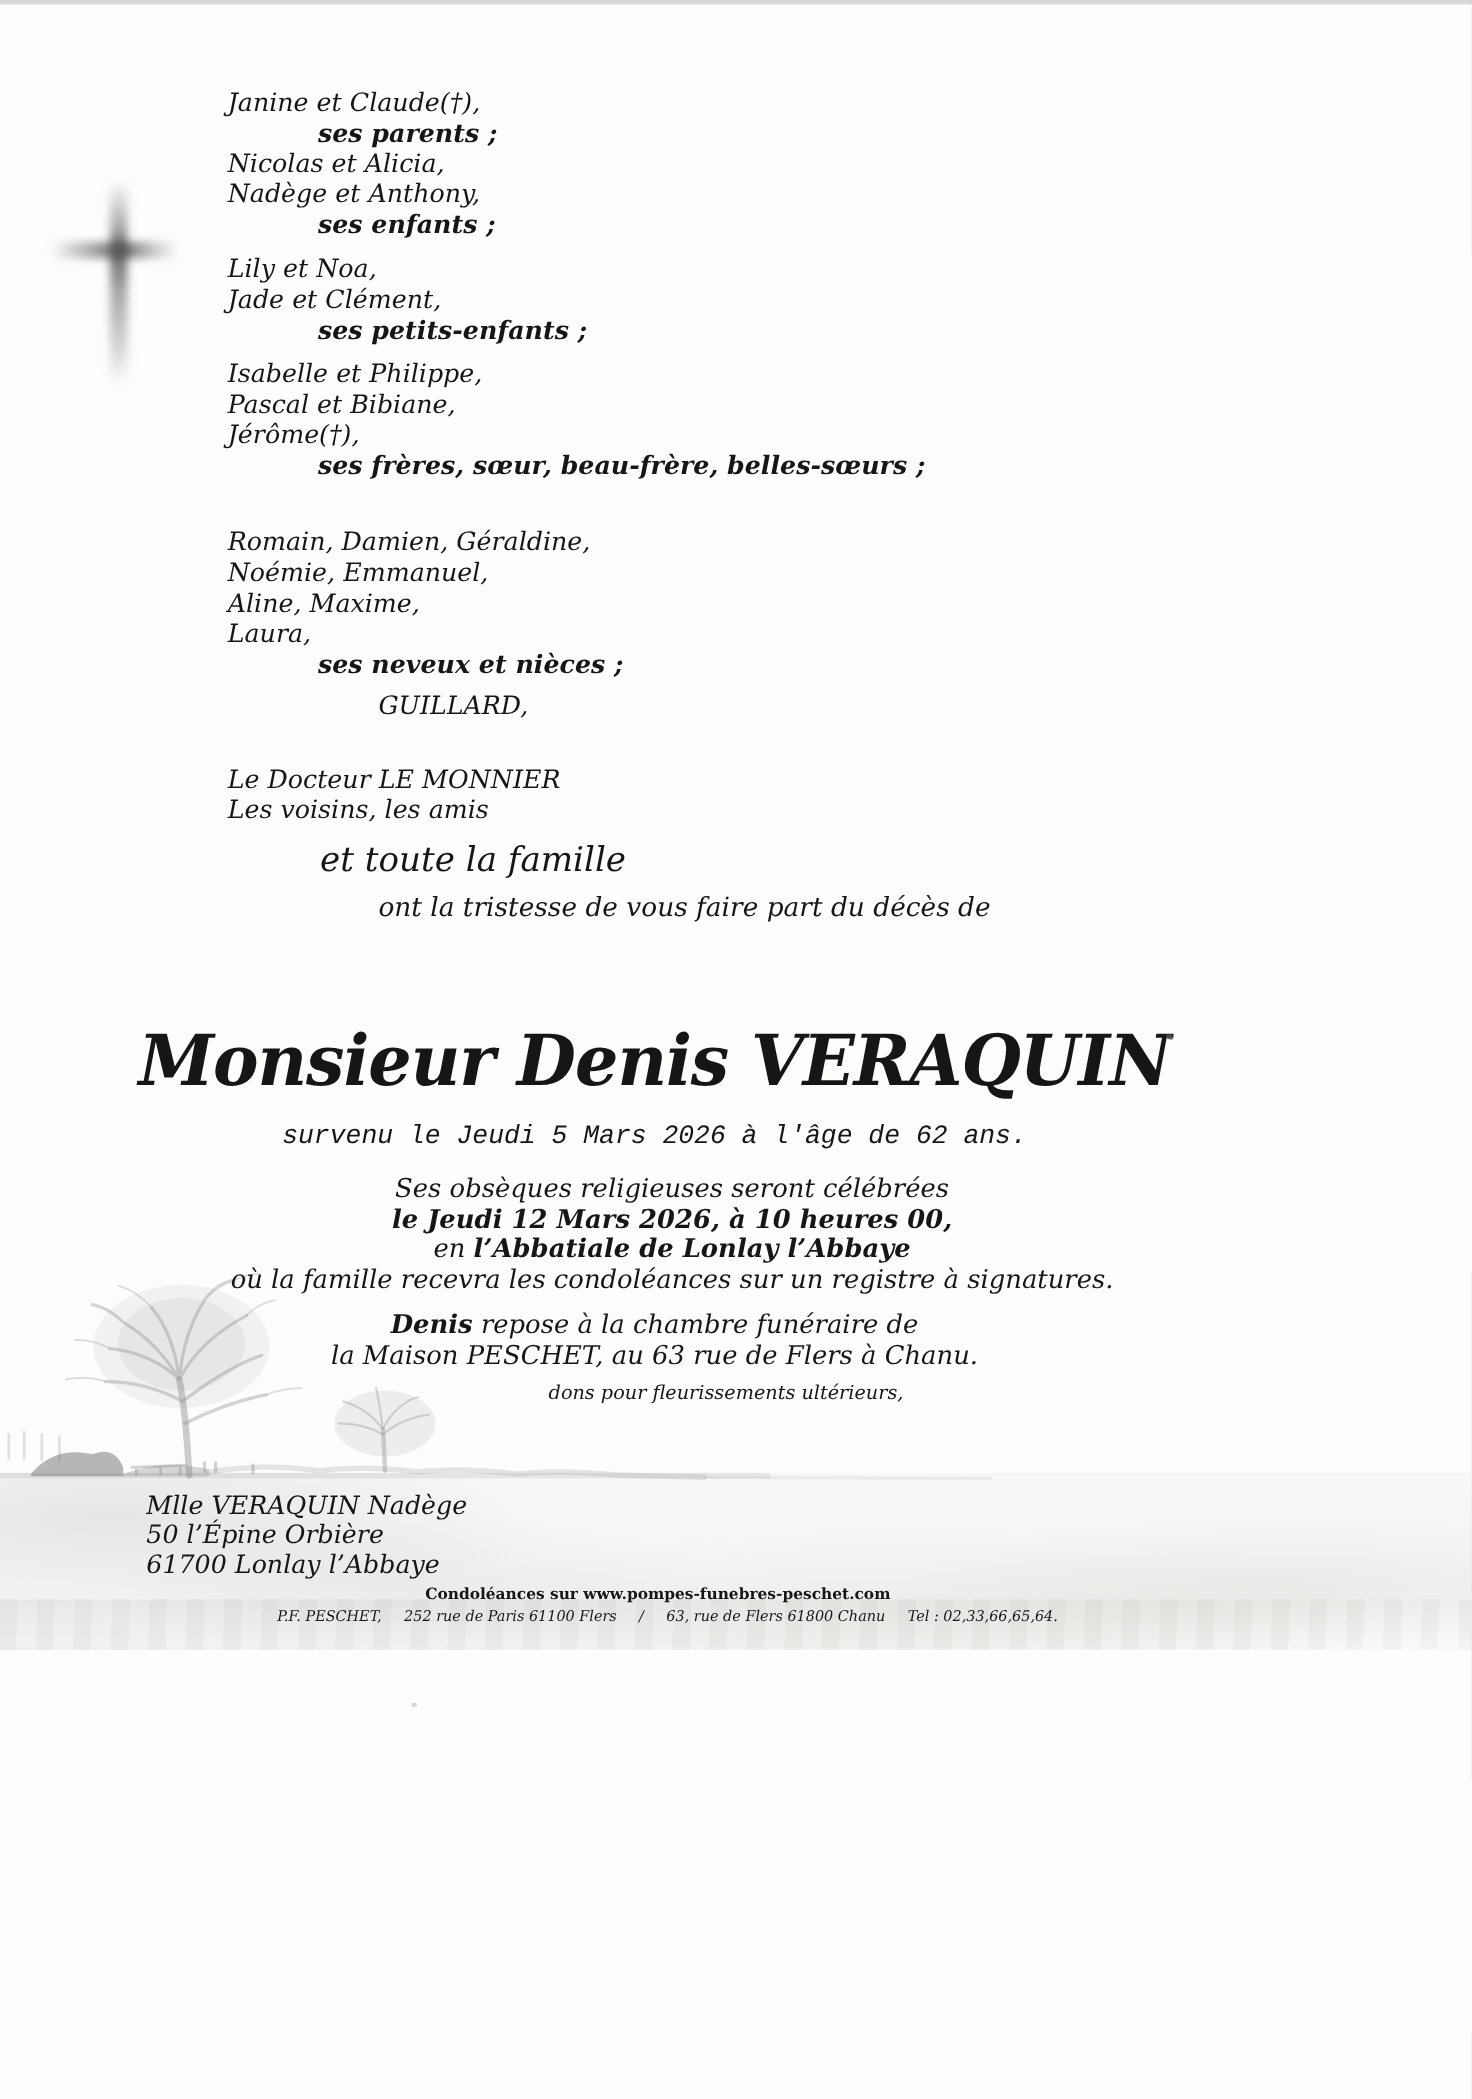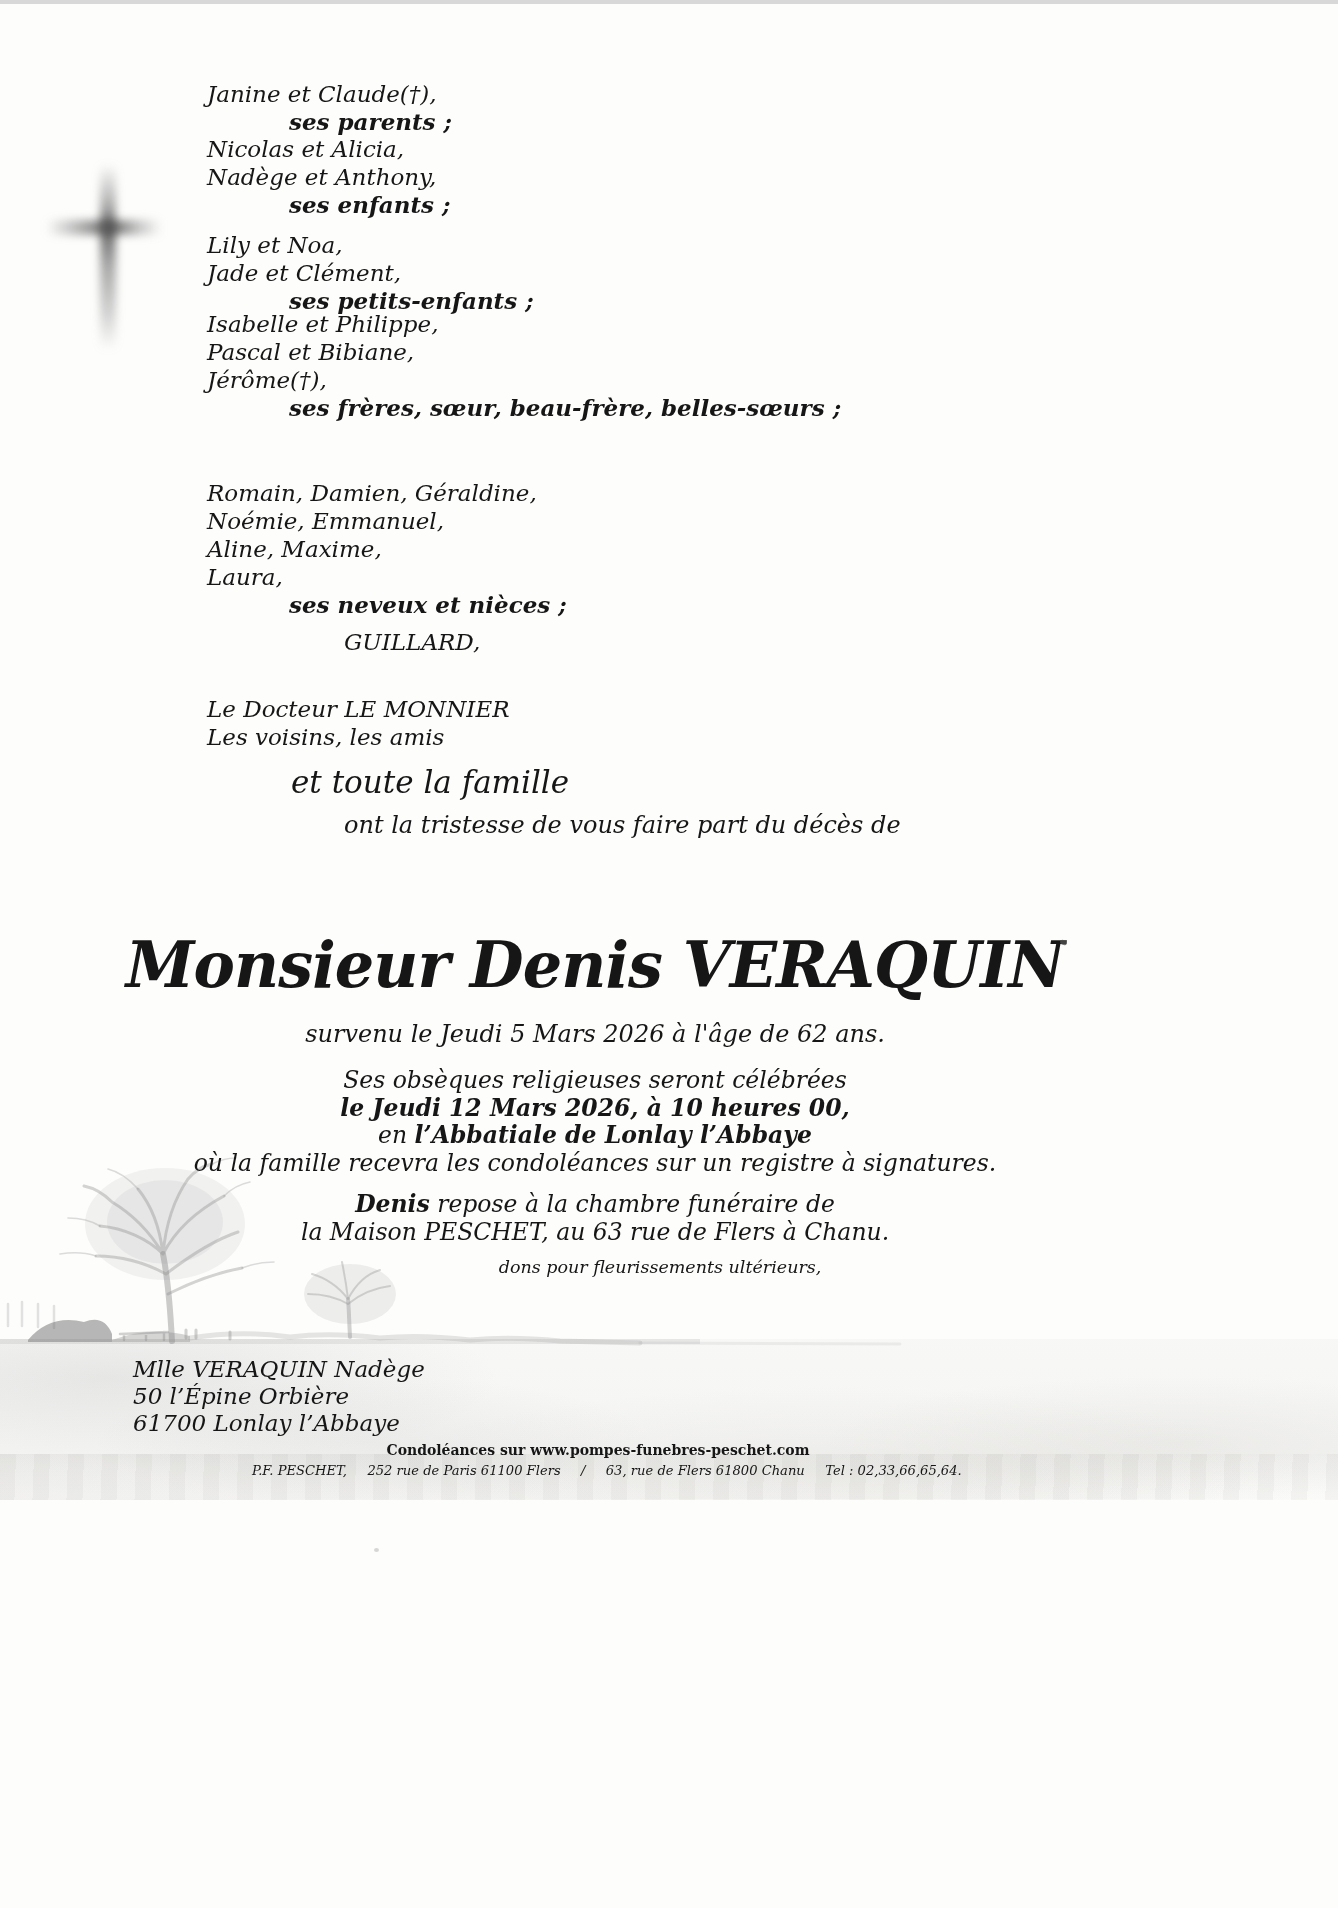--- a/index.html
+++ b/index.html
@@ -111,21 +111,21 @@
     <div>Nadège et Anthony,</div>
     <div class="rel">ses enfants ;</div>
   </div>
 
   <div class="group" style="top:227px">
     <div>Lily et Noa,</div>
     <div>Jade et Clément,</div>
     <div class="rel">ses petits-enfants ;</div>
   </div>
 
-  <div class="group" style="top:306px">
+  <div class="group" style="top:322px">
     <div>Isabelle et Philippe,</div>
     <div>Pascal et Bibiane,</div>
     <div>Jérôme(†),</div>
     <div class="rel">ses frères, sœur, beau-frère, belles-sœurs ;</div>
   </div>
 
   <div class="group" style="top:475px">
     <div>Romain, Damien, Géraldine,</div>
     <div>Noémie, Emmanuel,</div>
     <div>Aline, Maxime,</div>
@@ -143,23 +143,23 @@
   </div>
 
   <div class="blk" style="left:291px;top:760px;font-size:31px;">et toute la famille</div>
 
   <div class="blk" style="left:344px;top:807px;font-size:24px;">ont la tristesse de vous faire part du décès de</div>
 
   <div class="center-col" style="top:928px;">
     <div class="title">Monsieur Denis VERAQUIN</div>
   </div>
 
-  <div class="center-col" style="top:1016px;font-size:24px;">survenu le Jeudi 5 Mars 2026 à l'âge de 62 ans.</div>
+  <div class="center-col" style="top:1016px;font-size:24px;font-family:Liberation Mono, monospace;">survenu le Jeudi 5 Mars 2026 à l'âge de 62 ans.</div>
 
-  <div class="center-col" style="top:1063px;font-size:23.5px;line-height:27.5px;">
+  <div class="center-col" style="top:1063px;font-size:23.5px;line-height:27.5px;padding-left:16px;">
     <div>Ses obsèques religieuses seront célébrées</div>
     <div style="font-weight:bold">le Jeudi 12 Mars 2026, à 10 heures 00,</div>
     <div><span>en </span><span style="font-weight:bold">l’Abbatiale de Lonlay l’Abbaye</span></div>
     <div>où la famille recevra les condoléances sur un registre à signatures.</div>
   </div>
 
   <div class="center-col" style="top:1187px;font-size:23.5px;line-height:27.5px;">
     <div><span style="font-weight:bold">Denis</span><span> repose à la chambre funéraire de</span></div>
     <div>la Maison PESCHET, au 63 rue de Flers à Chanu.</div>
   </div>

